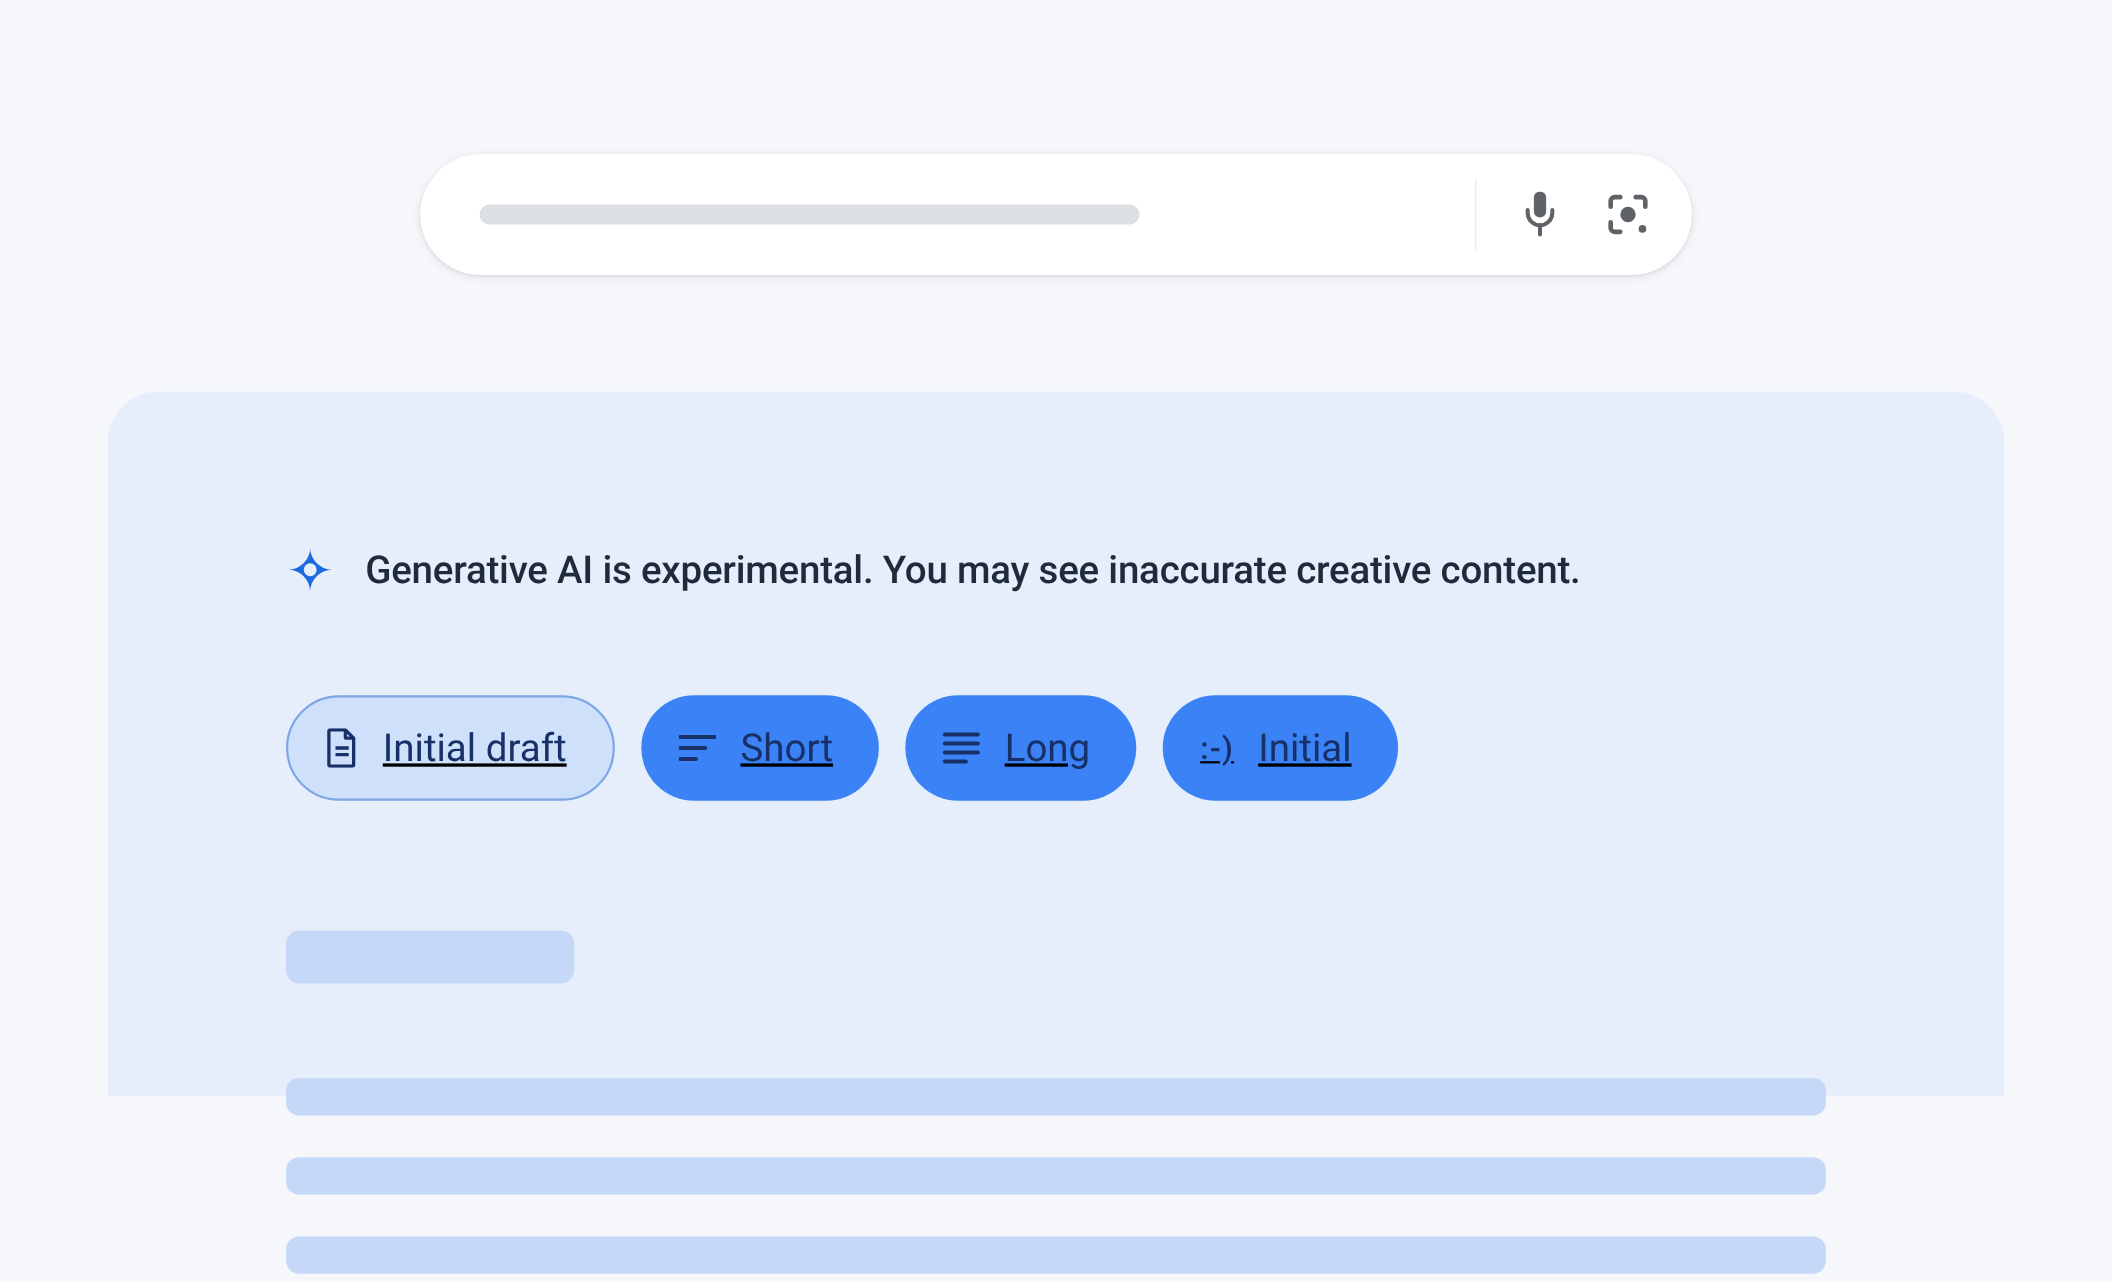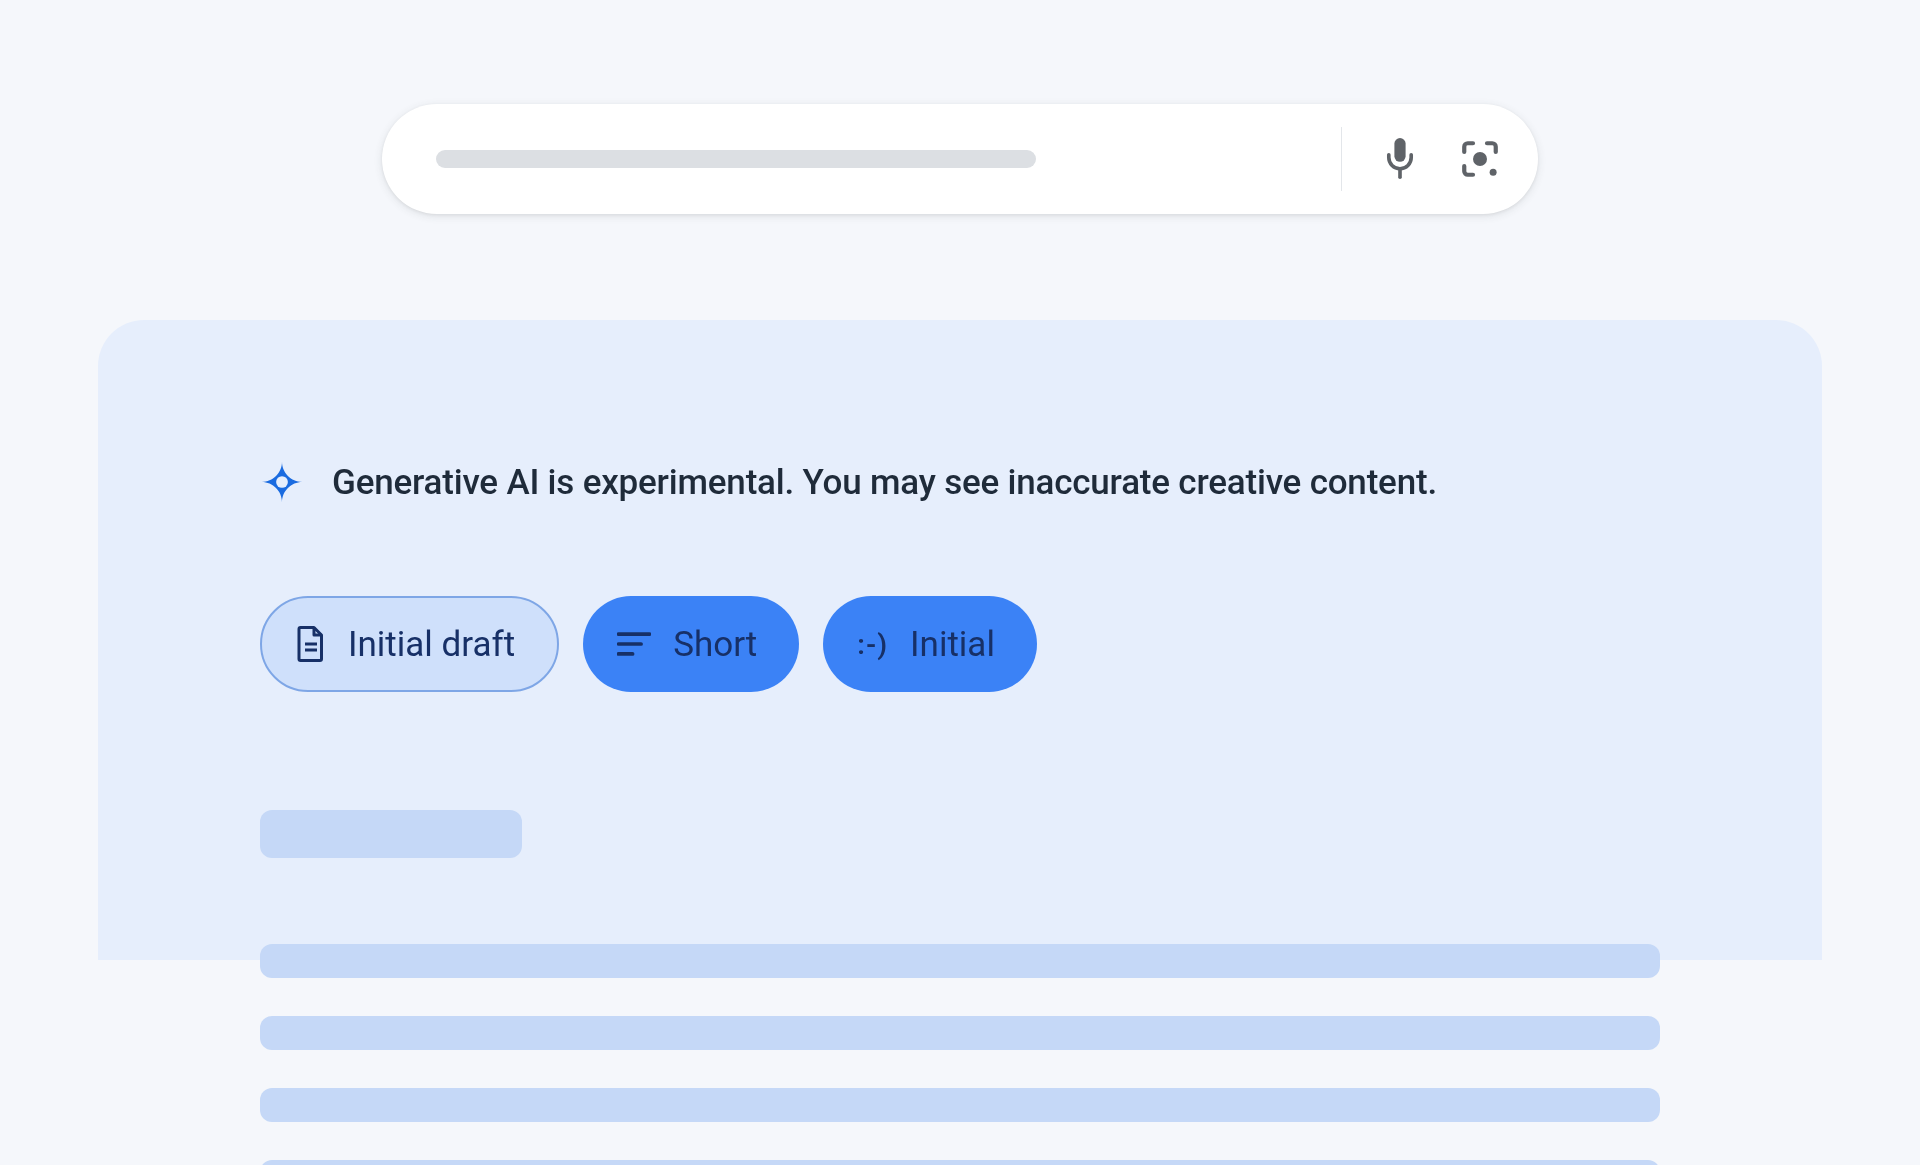--- a/index.html
+++ b/index.html
@@ -7,20 +7,21 @@
   body {
     font-family: 'Google Sans', Roboto, Arial, sans-serif;
     background: #f5f7fb;
     overflow: hidden;
   }
   .canvas {
     width: 1920px;
     height: 960px;
     position: relative;
     background: #f5f7fb;
+    margin-top: 36px;
   }
 
   
   .search-wrap {
     position: absolute;
     top: 104px;
     left: 50%;
     transform: translateX(-50%);
     width: 1156px;
     height: 110px;
@@ -81,20 +82,21 @@
     font-weight: 500;
     color: #1f2b3a;
     letter-spacing: -0.2px;
   }
 
   
   .chips {
     margin-top: 92px;
     display: flex;
     gap: 24px;
+    text-decoration: underline;
   }
   .chip {
     height: 96px;
     border-radius: 48px;
     display: flex;
     align-items: center;
     gap: 22px;
     padding: 0 42px 0 34px;
     background: #3b82f6;
     font-size: 35px;
@@ -171,20 +173,29 @@
 
       <div class="chip">
         <svg class="ci" width="34" height="26" viewBox="0 0 24 18" stroke="currentColor" stroke-width="2.6" stroke-linecap="round">
           <line x1="1" y1="2" x2="23" y2="2"></line>
           <line x1="1" y1="9" x2="17" y2="9"></line>
           <line x1="1" y1="16" x2="11" y2="16"></line>
         </svg>
         <span>Short</span>
       </div>
 
+      <div class="chip">
+        <svg class="ci" width="34" height="30" viewBox="0 0 24 22" stroke="currentColor" stroke-width="2.6" stroke-linecap="round">
+          <line x1="1" y1="2" x2="23" y2="2"></line>
+          <line x1="1" y1="8" x2="23" y2="8"></line>
+          <line x1="1" y1="14" x2="23" y2="14"></line>
+          <line x1="1" y1="20" x2="15" y2="20"></line>
+        </svg>
+        <span>Long</span>
+      </div>
 
       <div class="chip">
         <span class="ci" style="font-size:28px; font-weight:600; letter-spacing:1px;">:-)</span>
         <span>Initial</span>
       </div>
 
     </div>
 
     <div class="skeleton">
       <div class="sk sk-title"></div>

